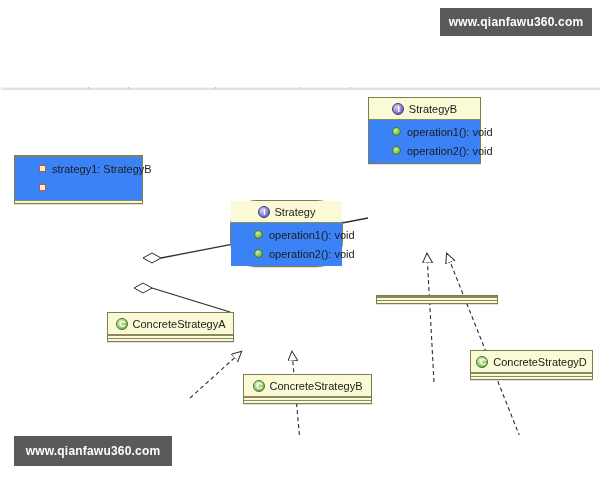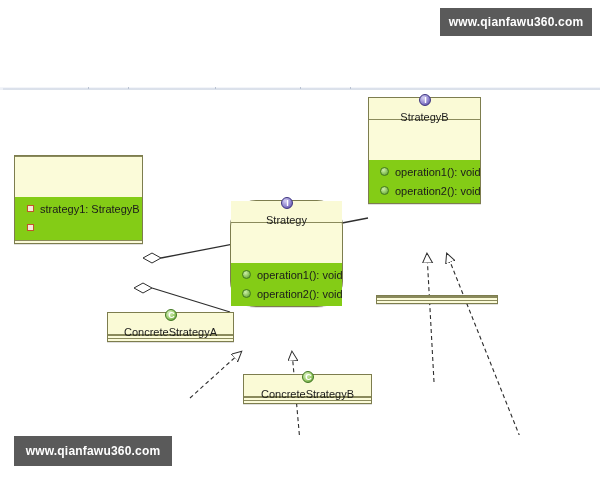--- a/index.html
+++ b/index.html
@@ -55,24 +55,23 @@
     display: flex;
     align-items: center;
     justify-content: center;
     gap: 5px;
     height: 21px;
     padding: 0 6px;
     font-size: 11px;
     color: #1b1b1b;
     background: #fafad6;
     white-space: nowrap;
-    flex-direction: column;
   }
   .uml .sep { height: 1px; background: #8a8a5c; }
-  .uml .members { padding: 2px 0 3px 4px; background: #84cc16; margin-top: 40px; }
+  .uml .members { padding: 2px 0 3px 16px; background: #3b82f6; }
   .uml .member {
     display: flex;
     align-items: center;
     gap: 6px;
     height: 19px;
     padding: 0 7px;
     font-size: 11px;
     color: #1b1b1b;
     white-space: nowrap;
   }
@@ -257,18 +256,27 @@
       <div class="emptybar"></div>
       <div class="emptybar"></div>
     </div>
 
     <div class="uml" style="left:376px; top:205px; width:122px;">
       <div class="sep"></div>
       <div class="emptybar"></div>
       <div class="emptybar"></div>
     </div>
 
+    <div class="uml" style="left:470px; top:260px; width:123px;">
+      <div class="title">
+        <span class="ic ic-class"></span>
+        <span>ConcreteStrategyD</span>
+      </div>
+      <div class="sep"></div>
+      <div class="emptybar"></div>
+      <div class="emptybar"></div>
+    </div>
 
   </div>
 
   <div class="wm" id="wm-bottom">www.qianfawu360.com</div>
 
 </div>
 
 </body></html>

